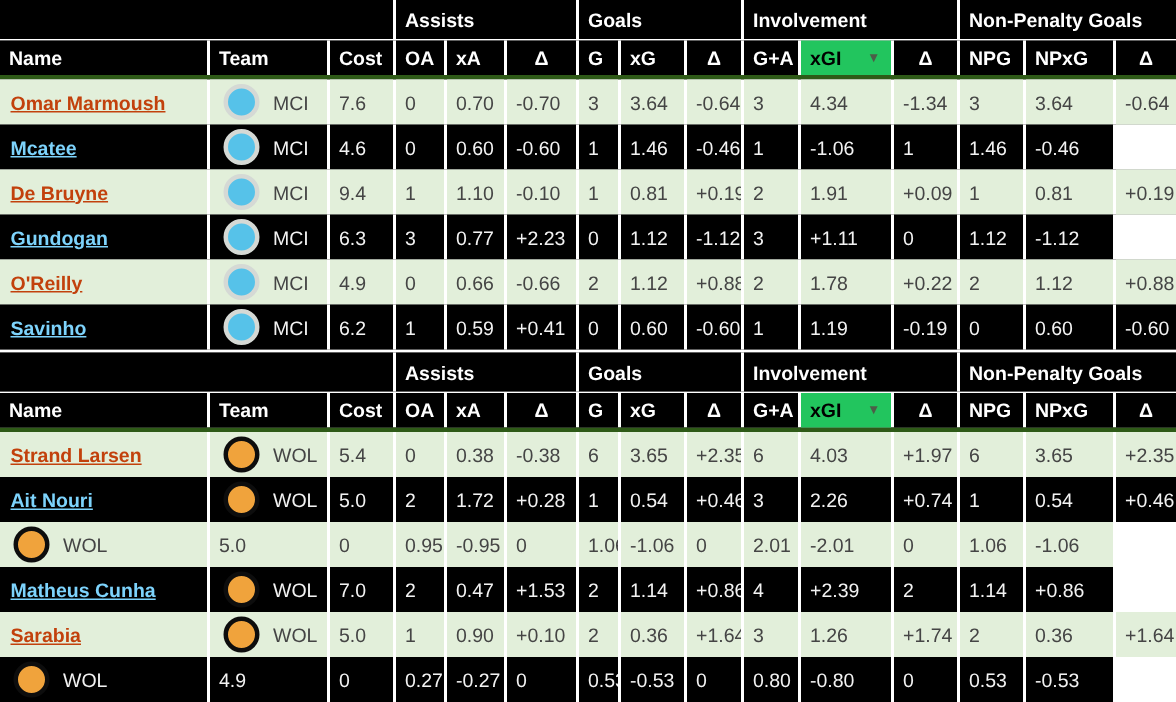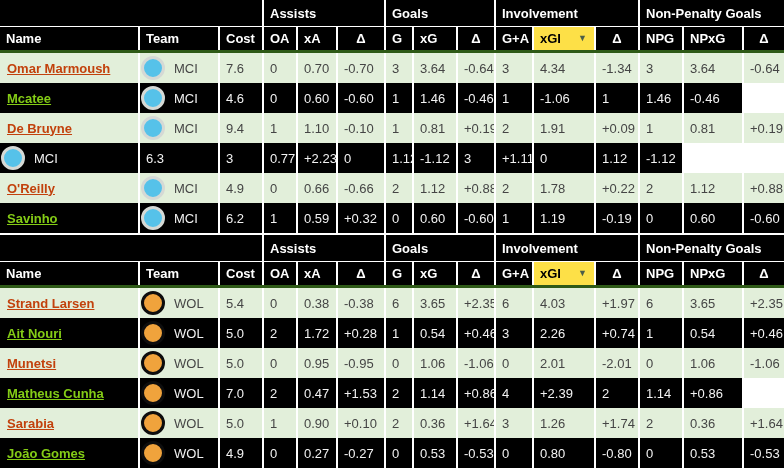--- a/index.html
+++ b/index.html
@@ -9,30 +9,30 @@
   }
   .tbl{width:784px;}
   .grid-row{display:grid;column-gap:2px;background:#fff;}
   .group-row{grid-template-columns:262px 120px 108px 142px 144px;height:26px;}
   .head-row,.data-row{grid-template-columns:138px 78px 42px 32px 38px 46px 26px 42px 36px 36px 60px 42px 42px 58px 40px;}
   .head-row{height:23px;}
   .data-row{height:30px;}
   .cell{display:flex;align-items:center;white-space:nowrap;overflow:hidden;font-size:13px;}
   .ghead,.chead{background:#000;color:#fff;font-weight:bold;padding-left:6px;}
   .chead.center{justify-content:center;padding-left:0;}
-  .chead.sorted{background:#fde047;color:#000;justify-content:space-between;padding-left:6px;padding-right:7px;}
+  .chead.sorted{background:#22c55e;color:#000;justify-content:space-between;padding-left:6px;padding-right:7px;}
   .sort-arrow{font-size:9px;color:#4c5e48;line-height:1;}
   .row-light .cell{background:#e2efda;color:#454545;}
   .row-dark .cell{background:#000;color:#f2f2f2;}
   .name-cell{font-weight:bold;text-decoration:underline;padding-left:7px;cursor:pointer;}
   .row-light .name-cell{color:#c2410c;}
-  .row-dark .name-cell{color:#84cc16;}
+  .row-dark .name-cell{color:#7dd3fc;}
   .num{padding-left:6px;}
   .num.delta{}
-  .team-cell{padding-left:1px;gap:9px;}
+  .team-cell{padding-left:9px;gap:9px;}
   .badge{width:18px;height:18px;border-radius:50%;border:3px solid #000;box-sizing:content-box;flex:0 0 auto;}
   .sep-green{height:3px;background:#2e5a17;}
   .sep-white{height:1px;background:#fff;}
   .table-gap{height:2px;background:#fff;}
 </style>
 </head>
 <body>
 
 <main>
   <section class="tbl">
@@ -146,20 +146,21 @@
         <div class="cell num">0.81</div>
         <div class="cell num delta">+0.19</div>
         <div class="cell num">2</div>
         <div class="cell num">1.91</div>
         <div class="cell num delta">+0.09</div>
         <div class="cell num">1</div>
         <div class="cell num">0.81</div>
         <div class="cell num delta">+0.19</div>
       </div>
       <div class="grid-row data-row row-dark">
+        <div class="cell name-cell">Gundogan</div>
         <div class="cell team-cell">
           <span class="badge" style="background: rgb(86, 194, 233); border-color: rgb(213, 217, 213);"></span>
           <span>MCI</span>
         </div>
         <div class="cell num">6.3</div>
         <div class="cell num">3</div>
         <div class="cell num">0.77</div>
         <div class="cell num delta">+2.23</div>
         <div class="cell num">0</div>
         <div class="cell num">1.12</div>
@@ -192,21 +193,21 @@
       </div>
       <div class="grid-row data-row row-dark">
         <div class="cell name-cell">Savinho</div>
         <div class="cell team-cell">
           <span class="badge" style="background: rgb(86, 194, 233); border-color: rgb(213, 217, 213);"></span>
           <span>MCI</span>
         </div>
         <div class="cell num">6.2</div>
         <div class="cell num">1</div>
         <div class="cell num">0.59</div>
-        <div class="cell num delta">+0.32</div>
+        <div class="cell num delta">+0.41</div>
         <div class="cell num">0</div>
         <div class="cell num">0.60</div>
         <div class="cell num delta">-0.60</div>
         <div class="cell num">1</div>
         <div class="cell num">1.19</div>
         <div class="cell num delta">-0.19</div>
         <div class="cell num">0</div>
         <div class="cell num">0.60</div>
         <div class="cell num delta">-0.60</div>
       </div>
@@ -304,21 +305,20 @@
         <div class="cell num">0.54</div>
         <div class="cell num delta">+0.46</div>
         <div class="cell num">3</div>
         <div class="cell num">2.26</div>
         <div class="cell num delta">+0.74</div>
         <div class="cell num">1</div>
         <div class="cell num">0.54</div>
         <div class="cell num delta">+0.46</div>
       </div>
       <div class="grid-row data-row row-light">
-        <div class="cell name-cell">Munetsi</div>
         <div class="cell team-cell">
           <span class="badge" style="background: rgb(240, 163, 60); border-color: rgb(13, 13, 13);"></span>
           <span>WOL</span>
         </div>
         <div class="cell num">5.0</div>
         <div class="cell num">0</div>
         <div class="cell num">0.95</div>
         <div class="cell num delta">-0.95</div>
         <div class="cell num">0</div>
         <div class="cell num">1.06</div>
@@ -363,21 +363,20 @@
         <div class="cell num">0.36</div>
         <div class="cell num delta">+1.64</div>
         <div class="cell num">3</div>
         <div class="cell num">1.26</div>
         <div class="cell num delta">+1.74</div>
         <div class="cell num">2</div>
         <div class="cell num">0.36</div>
         <div class="cell num delta">+1.64</div>
       </div>
       <div class="grid-row data-row row-dark">
-        <div class="cell name-cell">João Gomes</div>
         <div class="cell team-cell">
           <span class="badge" style="background: rgb(240, 163, 60); border-color: rgb(13, 13, 13);"></span>
           <span>WOL</span>
         </div>
         <div class="cell num">4.9</div>
         <div class="cell num">0</div>
         <div class="cell num">0.27</div>
         <div class="cell num delta">-0.27</div>
         <div class="cell num">0</div>
         <div class="cell num">0.53</div>

